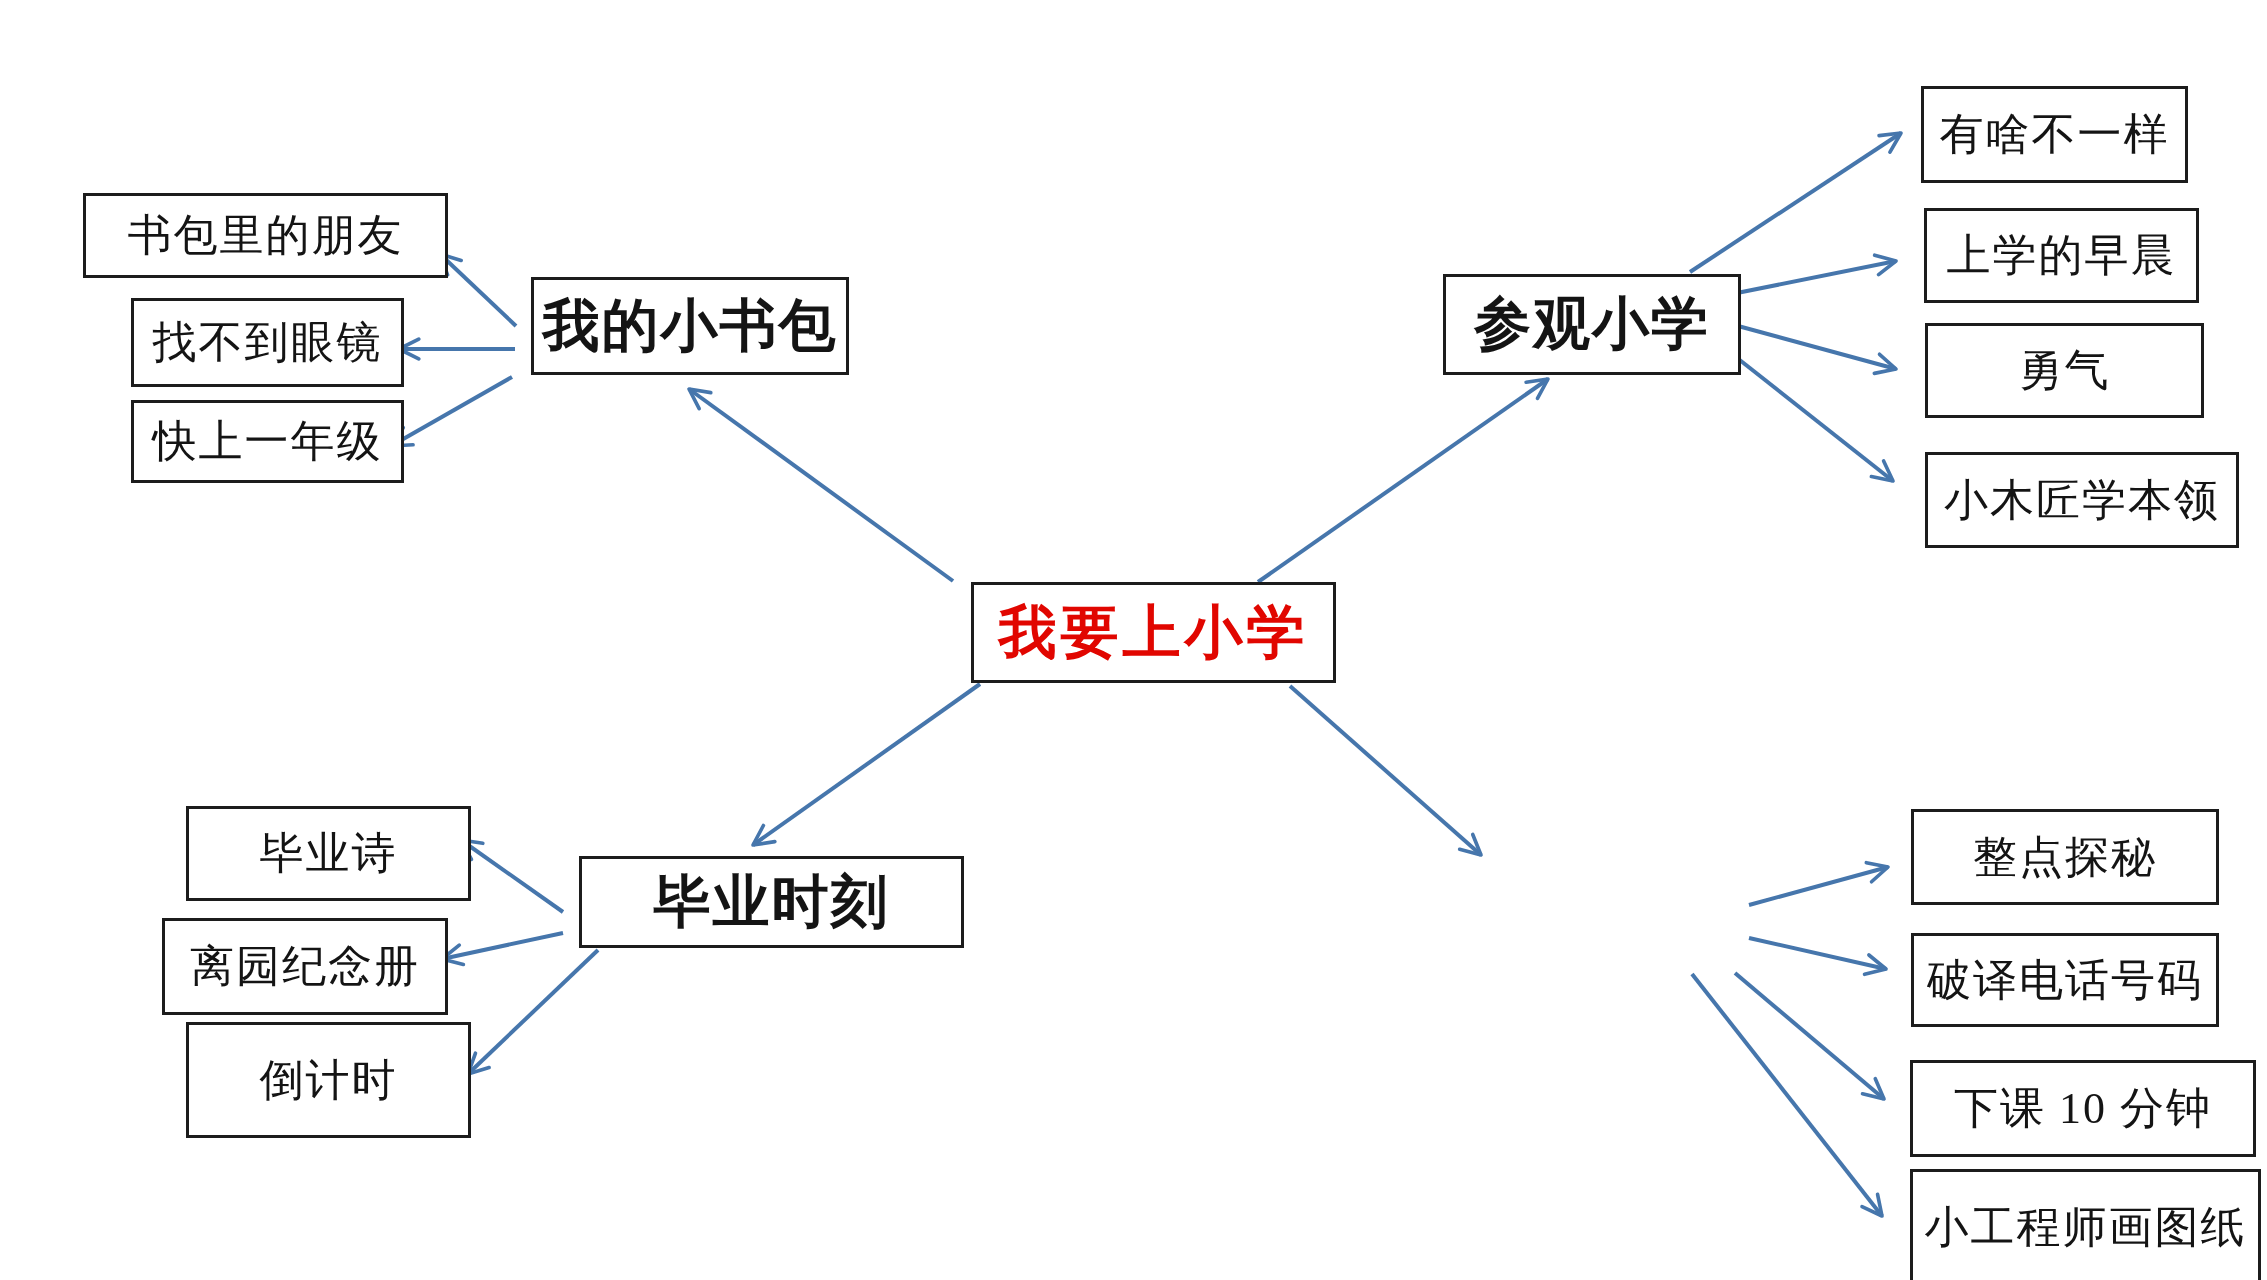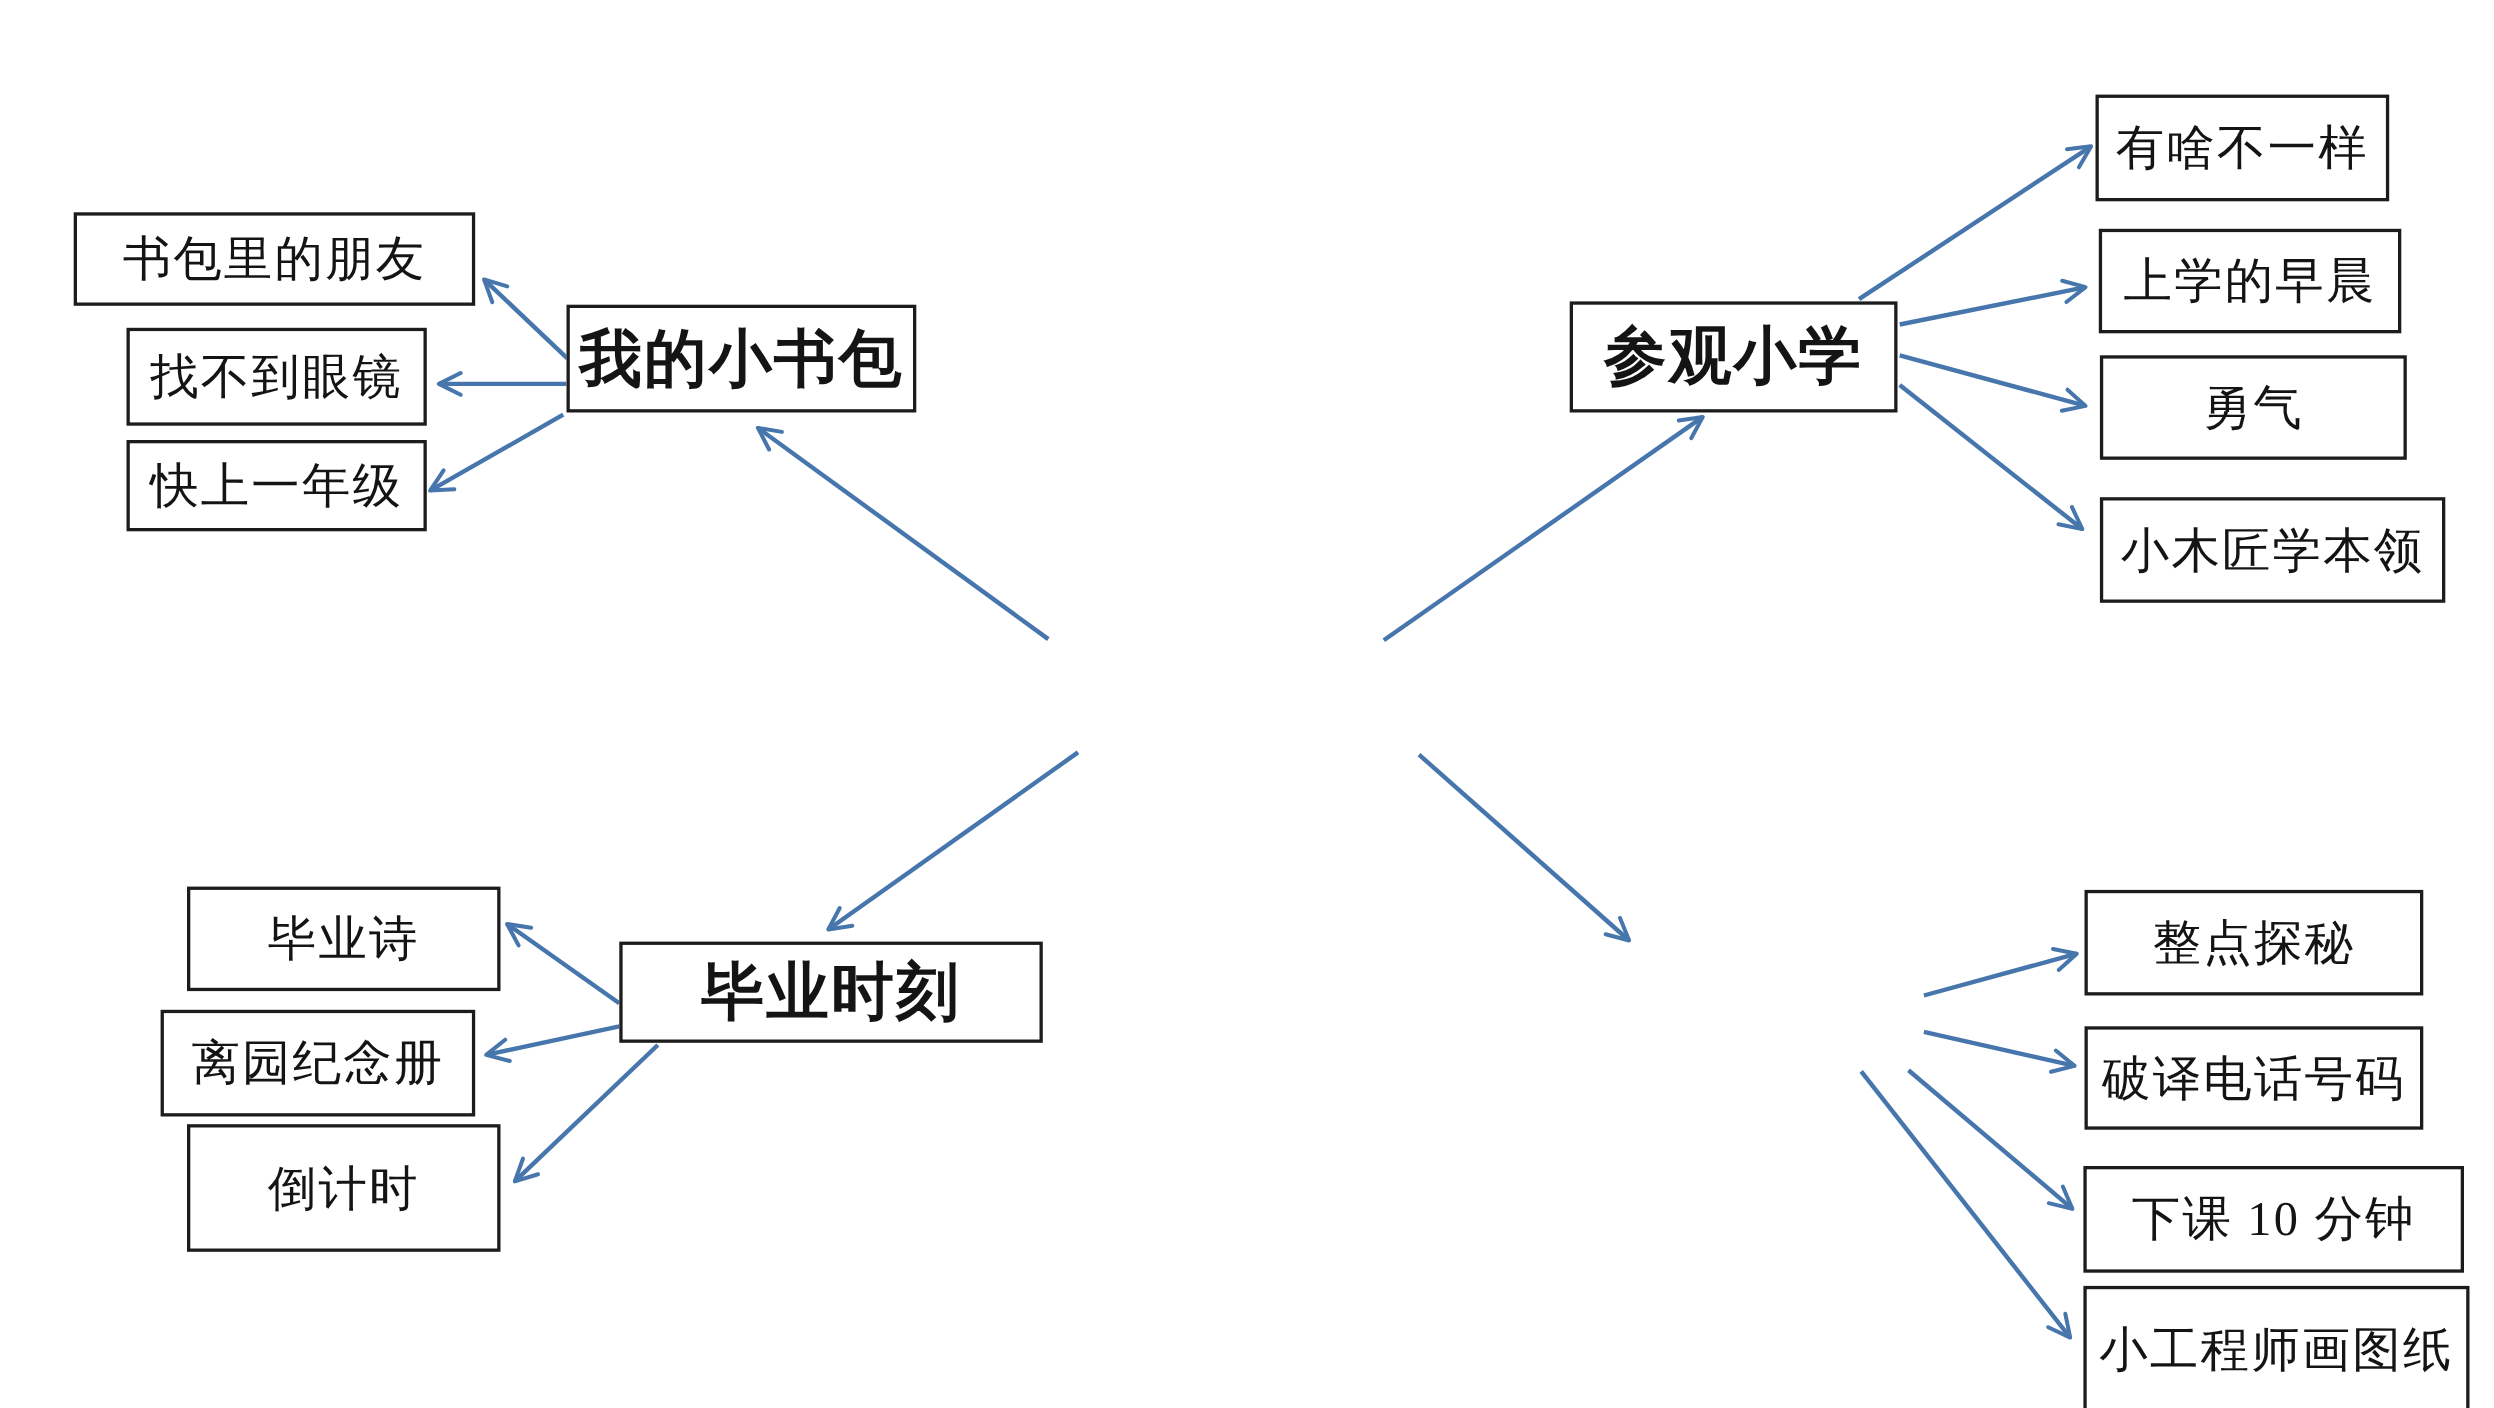--- a/index.html
+++ b/index.html
@@ -19,20 +19,21 @@
     position:relative;width:2267px;height:1280px;background:var(--background);
   }
   #edges{position:absolute;left:0;top:0;width:2267px;height:1280px;}
   .edge{stroke:var(--arrow);stroke-width:4;fill:none;}
   .arrowhead-path{stroke:var(--arrow);fill:none;stroke-linecap:round;stroke-linejoin:round;}
   .node{
     position:absolute;background:#ffffff;border:3px solid var(--box-border);
     display:flex;align-items:center;justify-content:center;
     color:var(--box-text);box-sizing:border-box;white-space:nowrap;
     letter-spacing:2px;
+    margin-left:16px;
   }
   .node.center{
     font-size:58px;font-weight:bold;color:var(--center-label);letter-spacing:4px;
   }
   .node.branch{font-size:57px;font-weight:bold;}
   .node.child{font-size:44px;font-weight:normal;}
 </style>
 </head>
 <body>
 
@@ -62,20 +63,21 @@
     <line class="edge" x1="563" y1="912" x2="461" y2="840" marker-end="url(#arrow)"></line>
     <line class="edge" x1="563" y1="933" x2="442" y2="959" marker-end="url(#arrow)"></line>
     <line class="edge" x1="598" y1="950" x2="468" y2="1074" marker-end="url(#arrow)"></line>
 
     <line class="edge" x1="1749" y1="905" x2="1888" y2="867" marker-end="url(#arrow)"></line>
     <line class="edge" x1="1749" y1="938" x2="1886" y2="969" marker-end="url(#arrow)"></line>
     <line class="edge" x1="1735" y1="973" x2="1884" y2="1099" marker-end="url(#arrow)"></line>
     <line class="edge" x1="1692" y1="974" x2="1882" y2="1216" marker-end="url(#arrow)"></line>
   </svg>
 
+  <div class="node center" style="left:955px;top:582px;width:365px;height:101px">我要上小学</div>
 
   <div class="node branch" style="left:515px;top:277px;width:318px;height:98px">我的小书包</div>
   <div class="node child" style="left:67px;top:193px;width:365px;height:85px">书包里的朋友</div>
   <div class="node child" style="left:115px;top:298px;width:273px;height:89px">找不到眼镜</div>
   <div class="node child" style="left:115px;top:400px;width:273px;height:83px">快上一年级</div>
 
   <div class="node branch" style="left:1427px;top:274px;width:298px;height:101px">参观小学</div>
   <div class="node child" style="left:1905px;top:86px;width:267px;height:97px">有啥不一样</div>
   <div class="node child" style="left:1908px;top:208px;width:275px;height:95px">上学的早晨</div>
   <div class="node child" style="left:1909px;top:452px;width:314px;height:96px">小木匠学本领</div>

